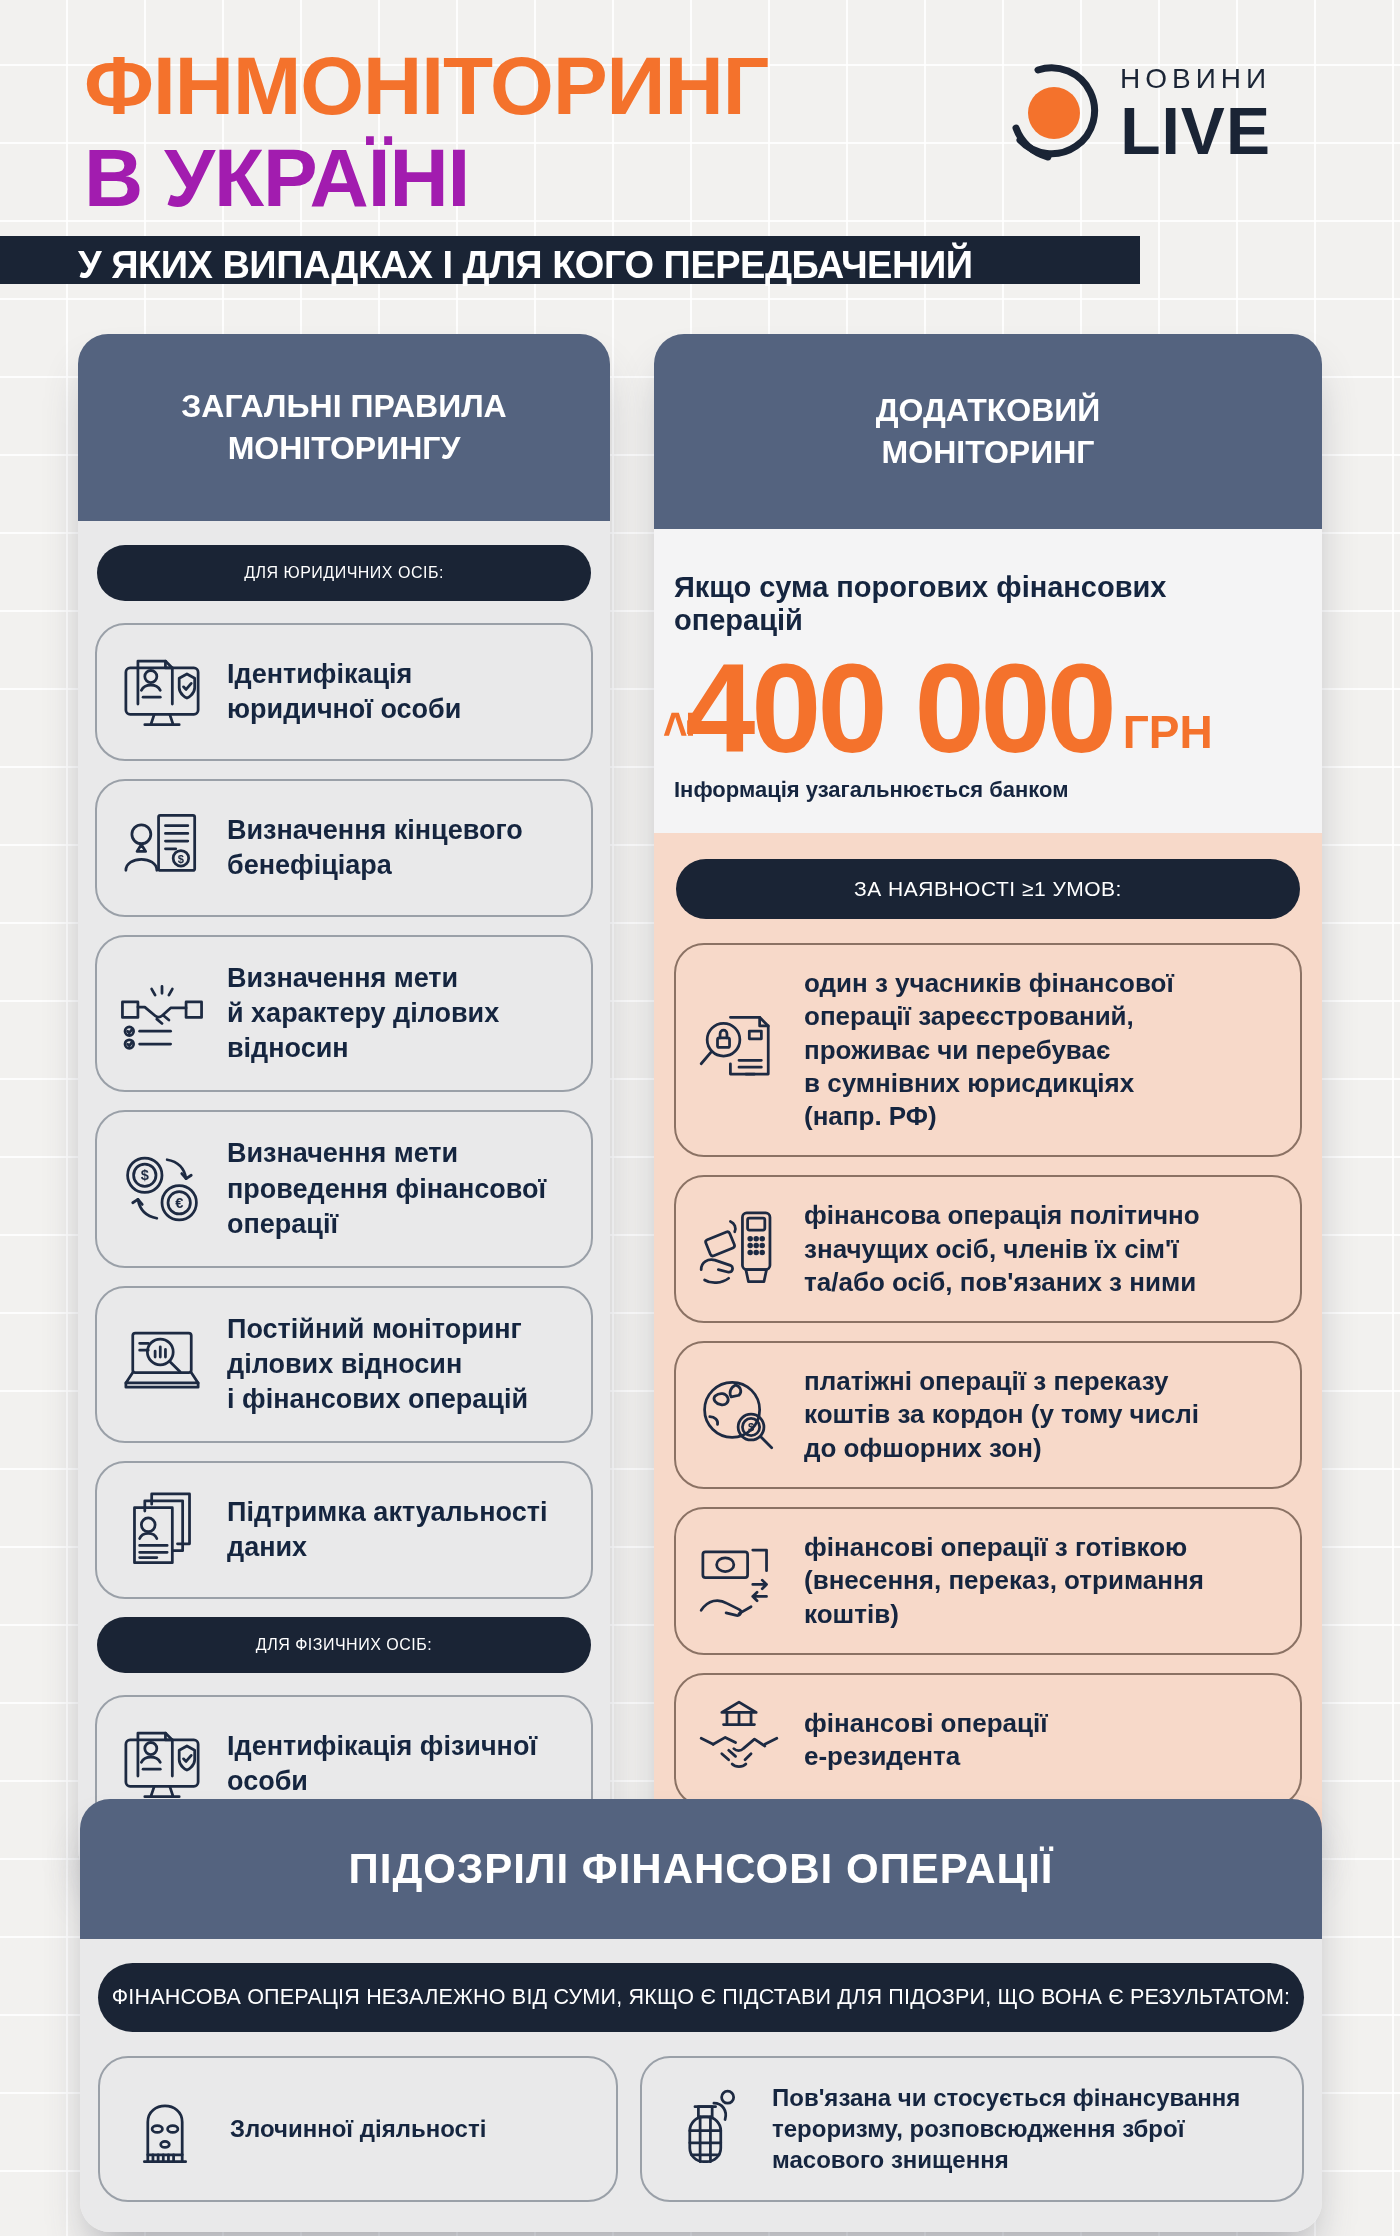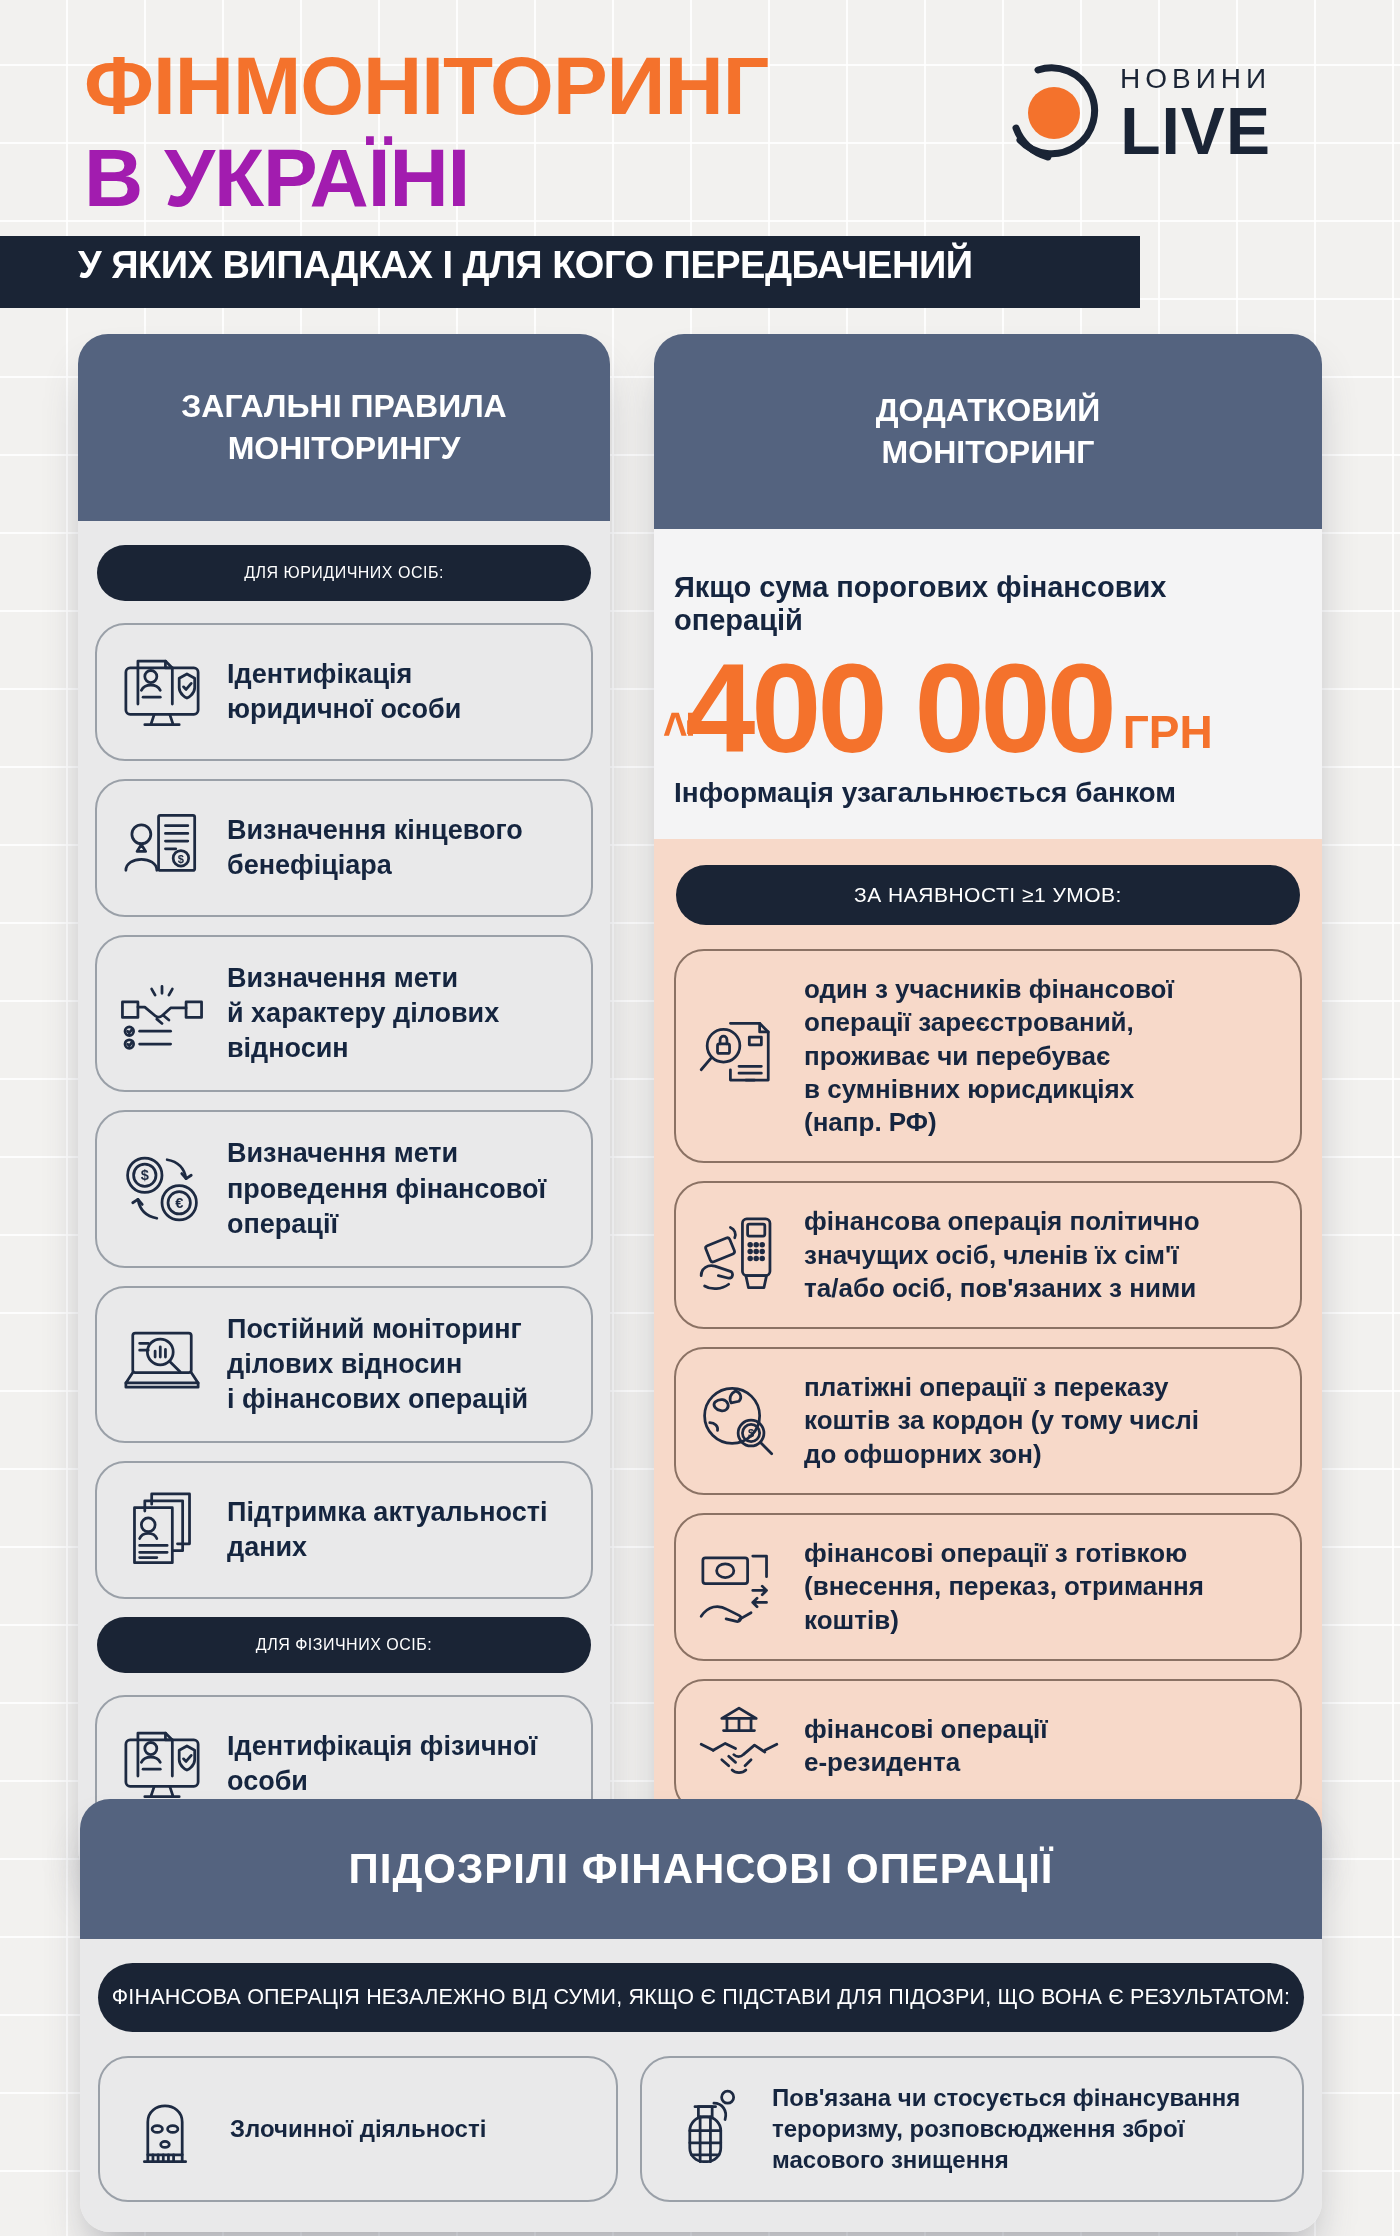--- a/index.html
+++ b/index.html
@@ -14,21 +14,21 @@
     background-position:-12px -14px;
     color:#15253f;
   }
   .pre{white-space:pre-line;}
 
   
   .title{position:absolute;left:84px;top:40px;font-weight:800;line-height:1.12;letter-spacing:-1px;}
   .title-l1{font-size:82px;color:#f4722c;}
   .title-l2{font-size:82px;color:#a21caf;}
   .banner{
-    position:absolute;left:0;top:236px;width:1140px;height:72px;box-sizing:border-box;
+    position:absolute;left:0;top:236px;width:1140px;height:48px;box-sizing:border-box;
     background:#1a2435;color:#fff;font-size:38px;font-weight:700;line-height:58px;
     padding-left:78px;letter-spacing:-0.5px;
   }
   .logo{position:absolute;left:1002px;top:58px;display:flex;align-items:center;gap:14px;}
   .logo-mark{width:104px;height:110px;}
   .logo-text{text-align:center;color:#1a2435;}
   .logo-nov{font-size:28px;letter-spacing:5px;font-weight:500;}
   .logo-live{font-size:66px;font-weight:900;line-height:1;margin-top:3px;letter-spacing:1px;}
 
   
@@ -58,21 +58,21 @@
 
   
   .right-panel{left:654px;top:334px;width:668px;}
   .right-panel .panel-head{font-size:32px;line-height:1.3;padding:56px 20px;text-align:center;}
   .rp-white{background:#f4f4f5;padding:42px 20px 30px;box-sizing:border-box;}
   .rp-intro{font-size:29px;font-weight:700;}
   .amount-row{display:flex;align-items:flex-end;margin:14px 0 4px;}
   .geq{color:#f4722c;font-size:46px;font-weight:800;transform:rotate(-90deg);margin:0 -4px 16px -10px;}
   .amount{color:#f4722c;font-size:126px;font-weight:800;line-height:.92;letter-spacing:-4px;}
   .grn{color:#f4722c;font-size:46px;font-weight:800;margin:0 0 8px 10px;}
-  .rp-note{font-size:28px;font-weight:700;margin-top:10px;}
+  .rp-note{font-size:22px;font-weight:700;margin-top:10px;}
   .rp-pink{background:#f7d9c9;border-radius:0 0 30px 30px;padding:26px 20px 36px;box-sizing:border-box;}
   .rp-pink .pill{font-size:21px;padding:18px 10px;margin:0 2px 24px;letter-spacing:.5px;}
   .rp-pink .card{border-color:#8b7264;margin-bottom:18px;padding:22px 20px;}
   .rp-pink .ctext{font-size:26px;line-height:1.28;}
 
   
   .bottom-panel{left:80px;top:1799px;width:1242px;}
   .bottom-panel .panel-head{font-size:42px;padding:46px 20px;letter-spacing:1px;}
   .bottom-body{background:#e9e9ea;border-radius:0 0 30px 30px;padding:24px 18px 30px;box-sizing:border-box;}
   .wide-pill{font-size:21.5px;padding:22px 10px;margin-bottom:24px;letter-spacing:.2px;}

